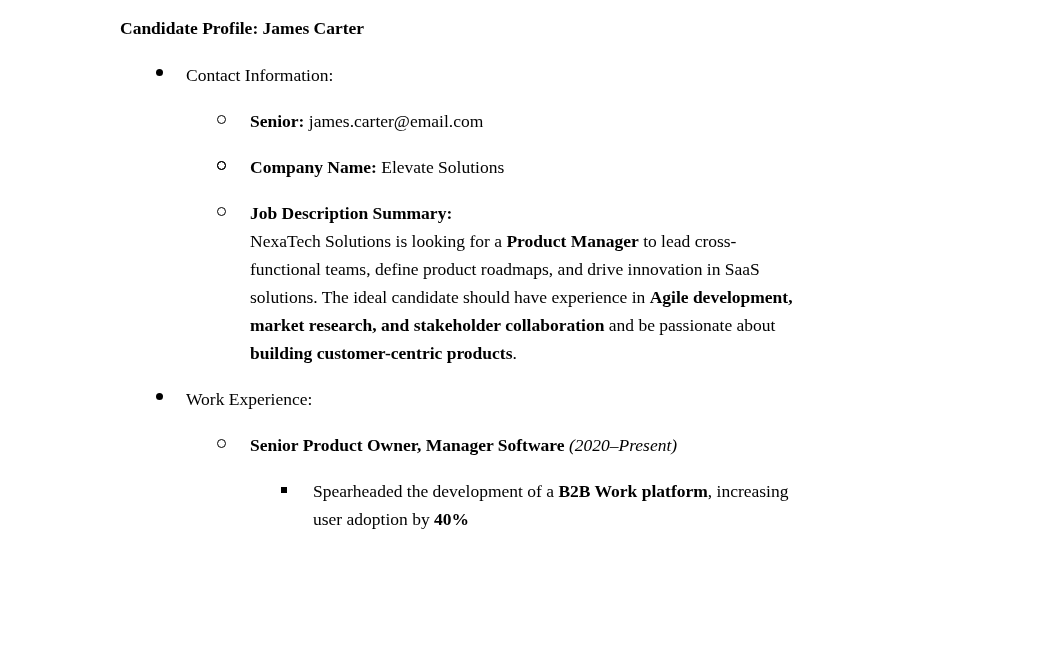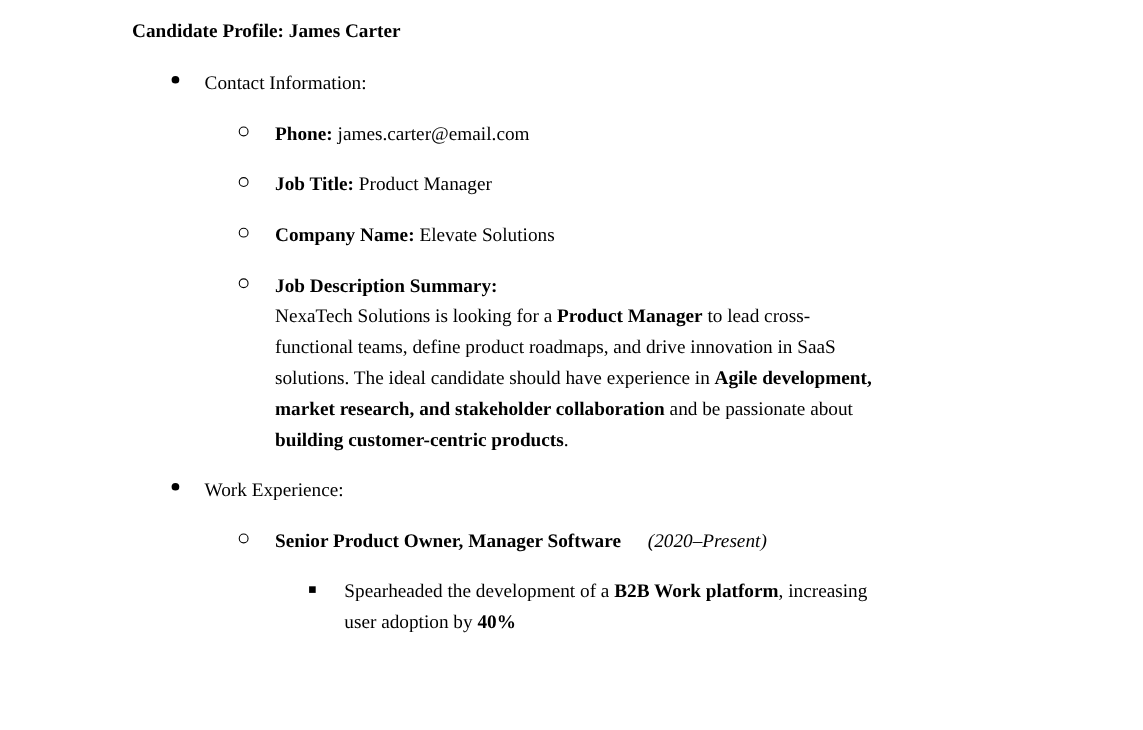--- a/index.html
+++ b/index.html
@@ -35,44 +35,43 @@
     width: 9px; height: 9px;
     border: 1px solid #000; border-radius: 50%;
     background: transparent;
   }
   .sq {
     left: 281px; top: 10px;
     width: 6px; height: 6px;
     background: #000;
   }
   .run-b { font-weight: bold; }
-  .run-i { font-style: italic; margin-left: 20px; }
+  .run-i { font-style: italic; }
 </style>
 </head>
 <body>
 
 <div class="doc">
 
   <div class="title">Candidate Profile: James Carter</div>
 
   <div class="li l1 first">
     <span class="marker disc"></span>
     <div class="content">Contact Information:</div>
   </div>
 
   <div class="li l2">
     <span class="marker circ"></span>
-    <div class="content"><span class="run-b">Phone: </span><span>james.carter@email.com</span></div>
+    <div class="content"><span class="run-b">Senior: </span><span>james.carter@email.com</span></div>
   </div>
 
 
 
   <div class="li l2">
     <span class="marker circ"></span>
-    <div class="content"><span class="run-b">Job Title: </span><span>Product Manager</span></div>
   </div>
 
   <div class="li l2">
     <span class="marker circ"></span>
     <div class="content"><span class="run-b">Company Name: </span><span>Elevate Solutions</span></div>
   </div>
 
   <div class="li l2">
     <span class="marker circ"></span>
     <div class="content"><span class="run-b">Job Description Summary:</span><br><span>NexaTech Solutions is looking for a </span><span class="run-b">Product Manager</span><span> to lead cross-</span><br><span>functional teams, define product roadmaps, and drive innovation in SaaS</span><br><span>solutions. The ideal candidate should have experience in </span><span class="run-b">Agile development,</span><br><span class="run-b">market research, and stakeholder collaboration</span><span> and be passionate about</span><br><span class="run-b">building customer-centric products</span><span>.</span></div>

